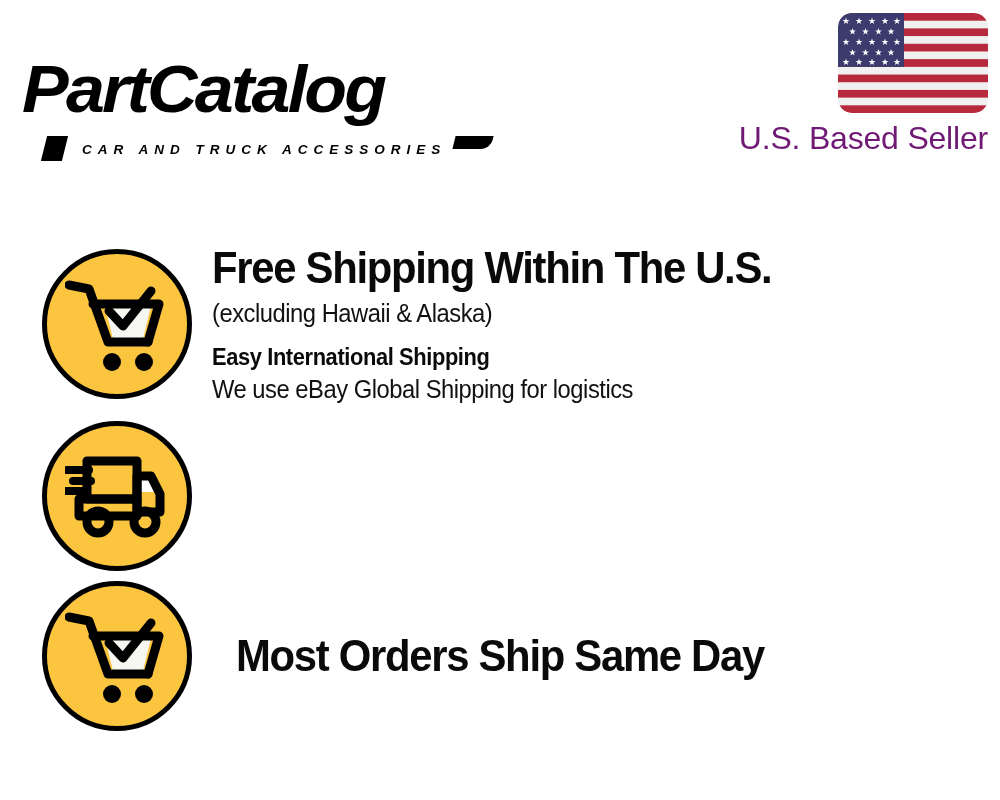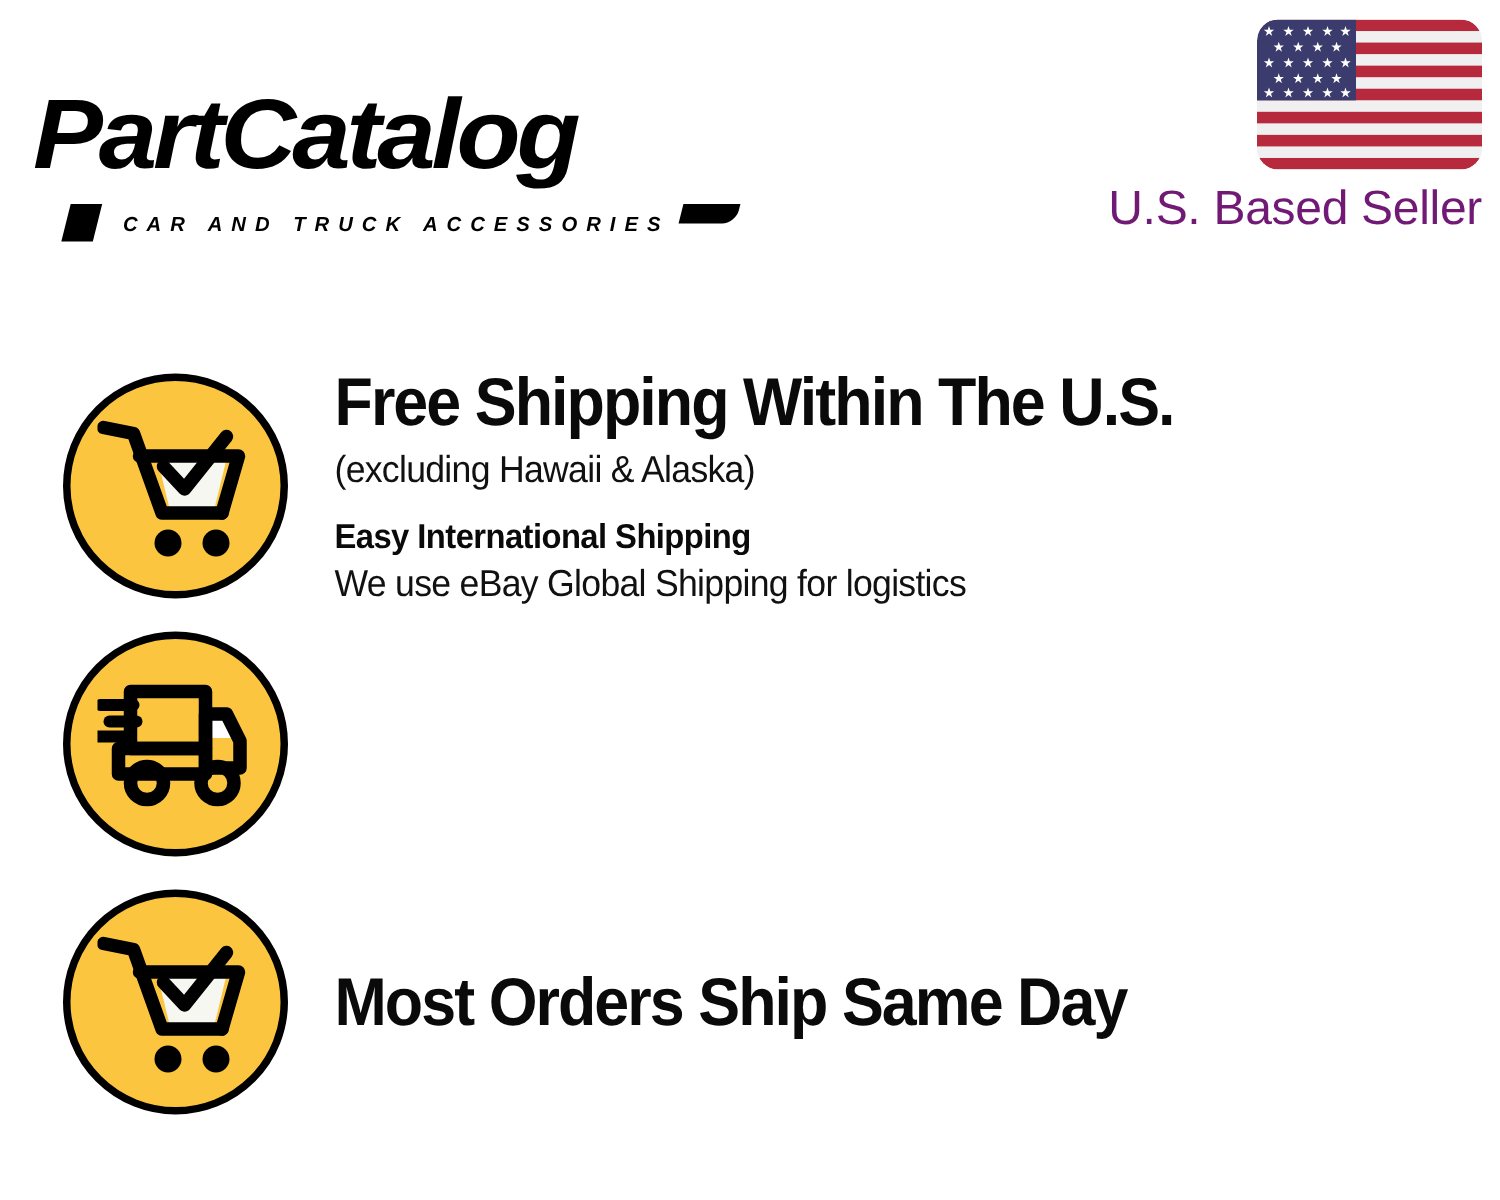--- a/index.html
+++ b/index.html
@@ -121,40 +121,40 @@
   }
   .badge-row {
     position: absolute;
     left: 0;
     width: 1000px;
     display: flex;
     align-items: center;
   }
   .badge-row.row-1 { top: 48px;  height: 152px; }
   .badge-row.row-2 { top: 220px; height: 152px; }
-  .badge-row.row-3 { top: 392px; height: 152px; }
+  .badge-row.row-3 { top: 380px; height: 152px; gap: 24px; }
 
   .badge-icon {
     flex: 0 0 auto;
     width: 150px;
     height: 150px;
     margin-left: 42px;
     border-radius: 50%;
     background: #fbc53f;
     border: 5px solid #000000;
     box-sizing: border-box;
     display: flex;
     align-items: center;
     justify-content: center;
   }
   .badge-icon svg { display: block; }
 
   .badge-text {
     flex: 1 1 auto;
-    margin-left: 31px;
+    margin-left: 20px;
     padding-right: 4px;
   }
 
   .headline {
     font-family: "Liberation Sans", sans-serif;
     font-weight: 700;
     font-size: 45px;
     line-height: 50px;
     letter-spacing: -1.4px;
     transform: scaleX(0.93);

